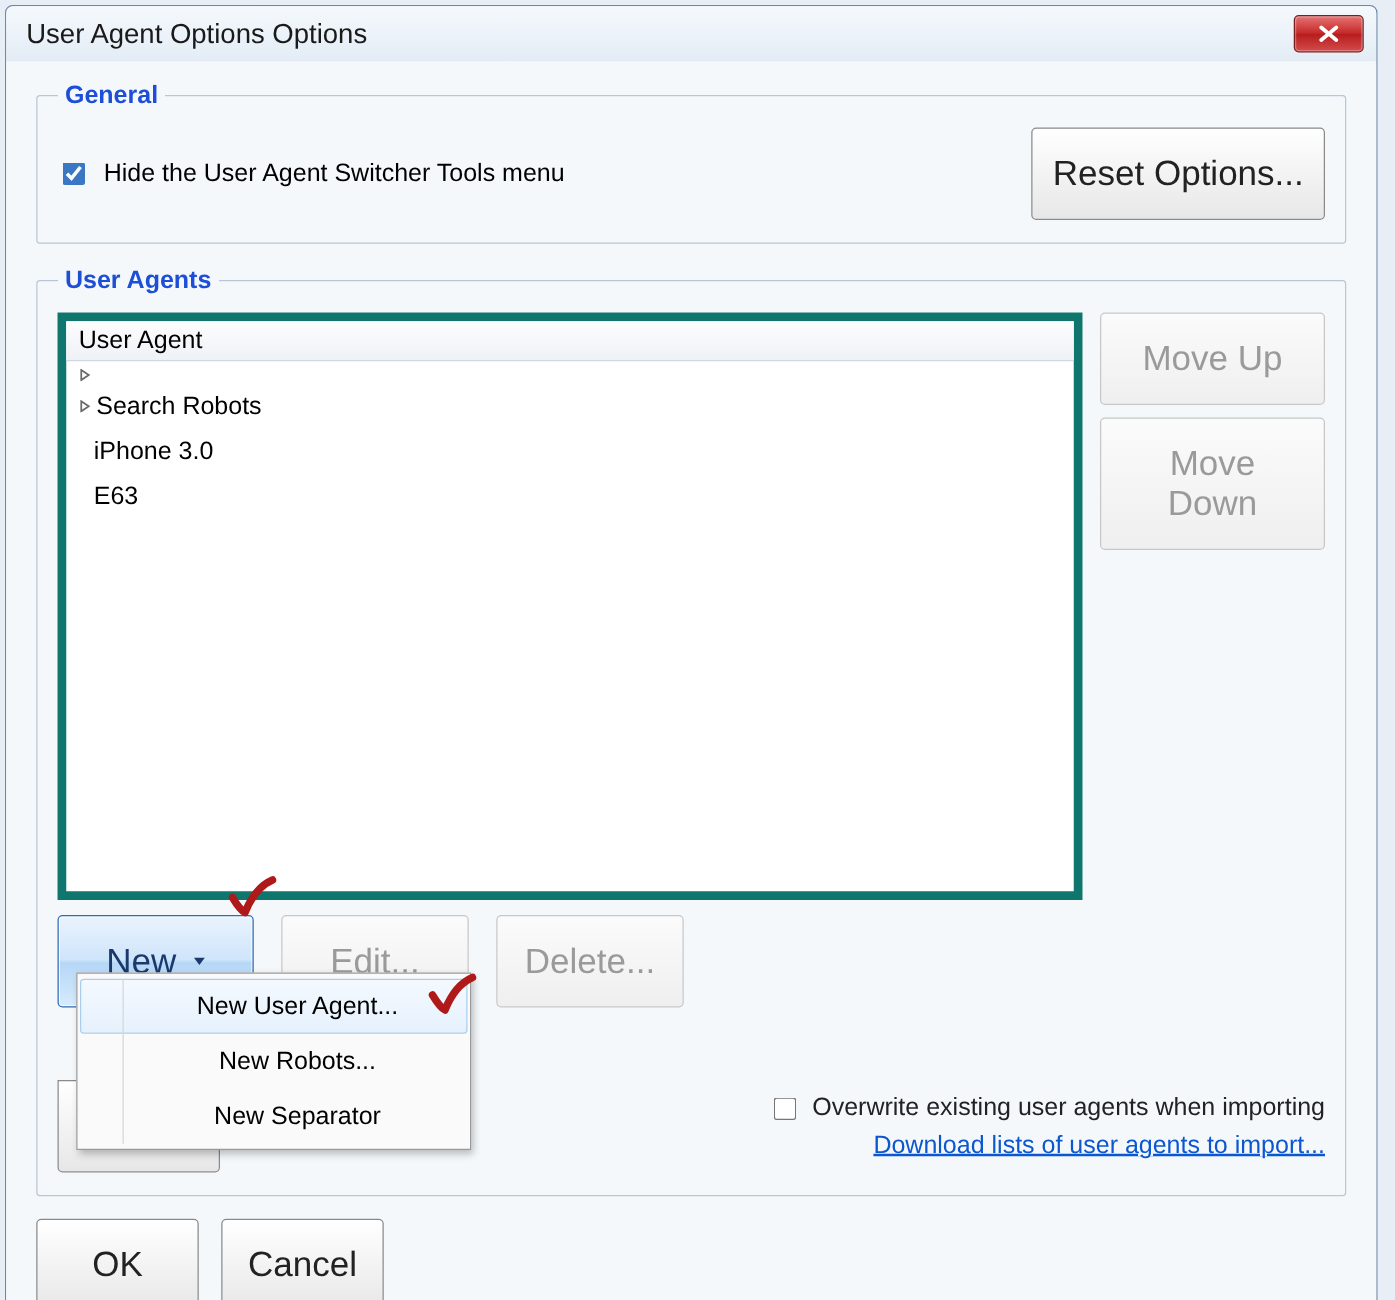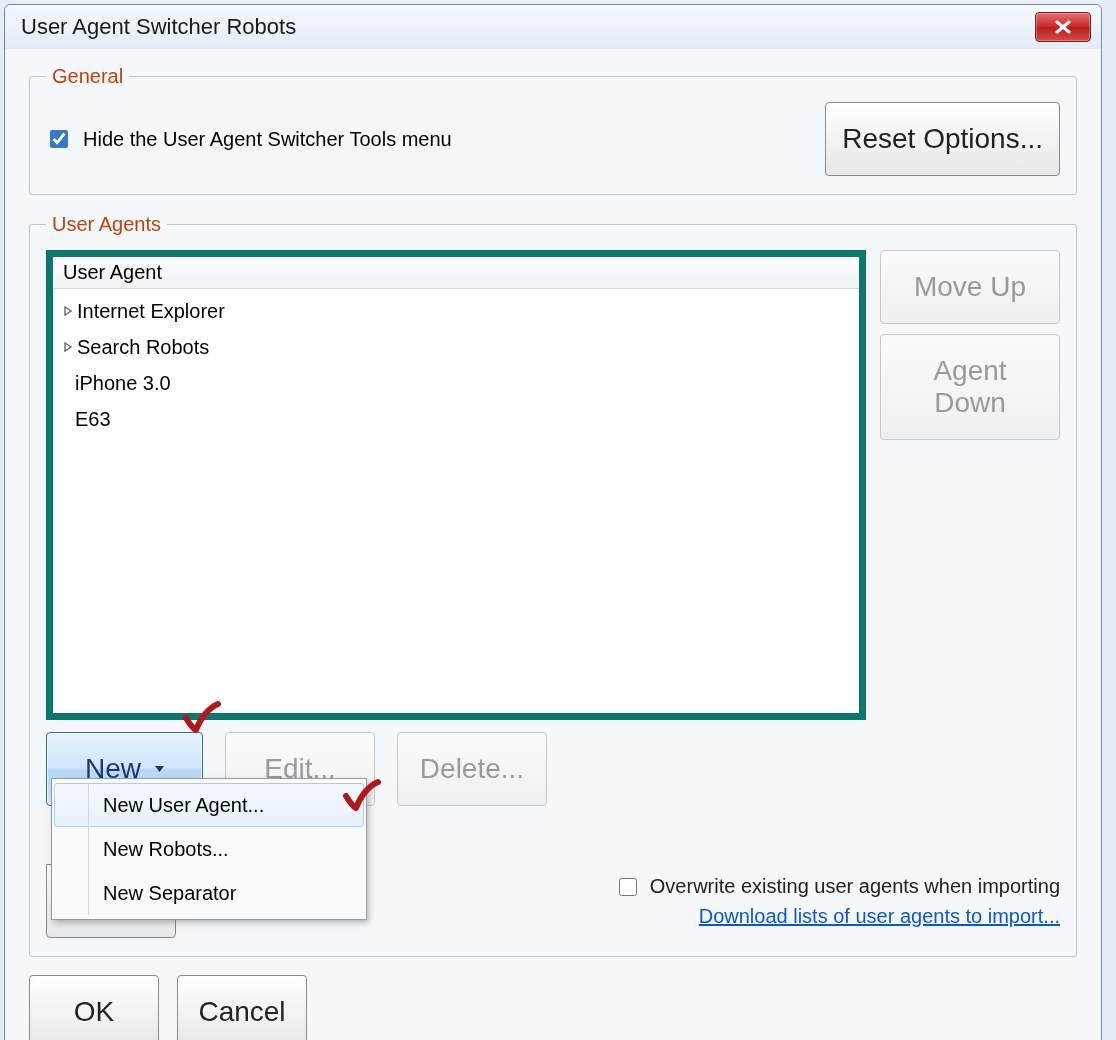--- a/index.html
+++ b/index.html
@@ -50,21 +50,22 @@
   fieldset{
     border:1px solid #b9c6d6;
     border-radius:3px;
     padding:14px 16px 18px 16px;
     margin:0 0 18px 0;
     background:#f4f8fb;
   }
   legend{
     padding:0 6px;
     font-size:20px;
-    color:#c2410c;
+    color:#1d4ed8;
+    font-weight:bold;
   }
   .row-general{
     display:flex;
     align-items:center;
     gap:12px;
   }
   input[type=checkbox]{
     width:18px;height:18px;
     accent-color:#3a78c3;
   }
@@ -178,28 +179,29 @@
     display:flex;
     justify-content:flex-start;
     gap:18px;
     margin-top:12px;
   }
   .dialog-buttons .btn{width:130px;}
 
   
   .menu{
     position:absolute;
-    left:5px;
+    left:15px;
     top:46px;
     width:310px;
     background:#fafafa;
     border:1px solid #9a9a9a;
     box-shadow:2px 3px 6px rgba(0,0,0,.25);
     padding:4px 2px;
     z-index:5;
+    text-align:center;
   }
   .menu-item{
     padding:6px 10px 6px 48px;
     font-size:20px;
     line-height:30px;
     border:1px solid transparent;
     border-radius:3px;
   }
   .menu-item.hover{
     background:linear-gradient(#f4f9ff,#e6f1fc);
@@ -220,21 +222,21 @@
     z-index:20;
   }
   .anno svg{display:block;}
 </style>
 </head>
 <body>
 
 <div class="window">
 
   <div class="titlebar">
-    <span class="title">User Agent Switcher Robots</span>
+    <span class="title">User Agent Options Options</span>
     <div class="close-btn">
       <svg width="20" height="14" viewBox="0 0 20 14">
         <path d="M4 2 L16 12 M16 2 L4 12" stroke="#fff" stroke-width="3" stroke-linecap="round"></path>
       </svg>
     </div>
   </div>
 
   <div class="client">
 
     <fieldset>
@@ -252,21 +254,20 @@
       <div class="ua-body">
         <div class="listbox">
           <div class="list-header">User Agent</div>
           <div class="list-items">
             <div class="list-row">
               <span class="tri">
                 <svg width="8" height="10" viewBox="0 0 8 10">
                     <path d="M1 1 L7 5 L1 9 Z" fill="none" stroke="#6b6b6b" stroke-width="1.4"></path>
                   </svg>
               </span>
-              <span>Internet Explorer</span>
             </div>
             <div class="list-row">
               <span class="tri">
                 <svg width="8" height="10" viewBox="0 0 8 10">
                     <path d="M1 1 L7 5 L1 9 Z" fill="none" stroke="#6b6b6b" stroke-width="1.4"></path>
                   </svg>
               </span>
               <span>Search Robots</span>
             </div>
             <div class="list-row">
@@ -275,21 +276,21 @@
             </div>
             <div class="list-row">
               <span class="indent"></span>
               <span>E63</span>
             </div>
           </div>
         </div>
 
         <div class="side-buttons">
           <button class="btn disabled" disabled="">Move Up</button>
-          <button class="btn disabled" disabled="">Agent Down</button>
+          <button class="btn disabled" disabled="">Move Down</button>
         </div>
       </div>
 
       <div class="below-list">
         <button class="btn btn-primary" style="width:157px;display:flex;align-items:center;justify-content:center;gap:14px;">
           <span>New</span>
           <svg width="9" height="6" viewBox="0 0 9 6">
             <path d="M0 0 L9 0 L4.5 6 Z" fill="#1a3a6e"></path>
           </svg>
         </button>

